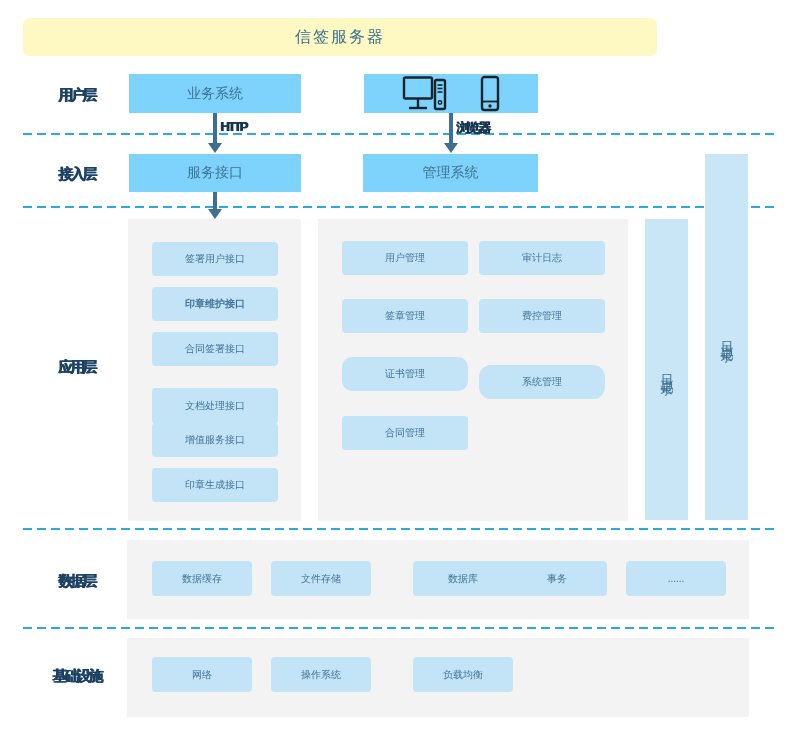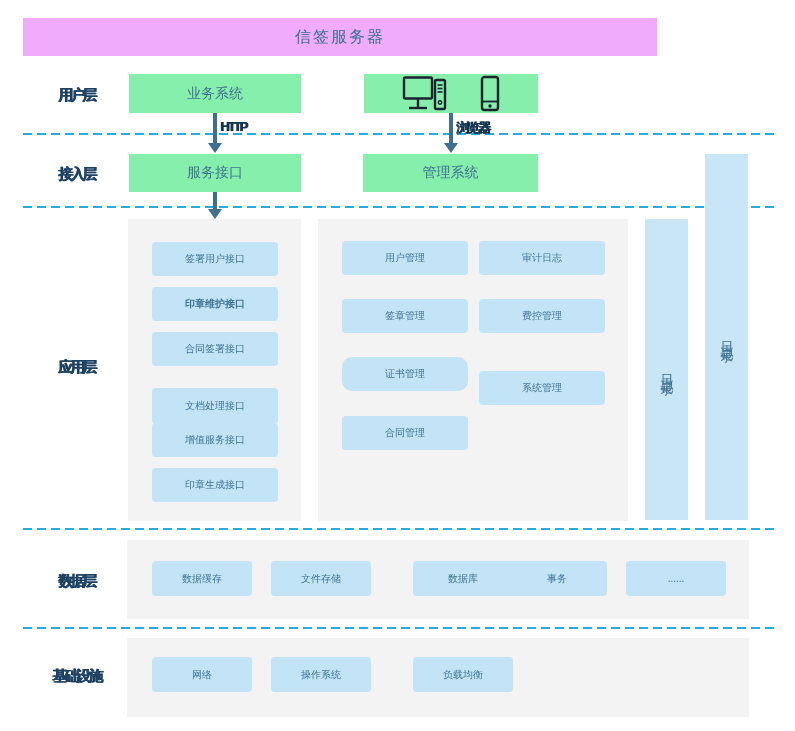--- a/index.html
+++ b/index.html
@@ -1,27 +1,27 @@
 <!DOCTYPE html>
 <html><head>
 <meta charset="utf-8">
 <style>
   html,body{margin:0;padding:0;background:#ffffff;}
   body{font-family:"Liberation Sans","DejaVu Sans",sans-serif;}
   #canvas{position:relative;width:795px;height:731px;background:#ffffff;overflow:hidden;}
 
   .blue-box{
-    position:absolute;background:#86efac;color:#3f7292;
+    position:absolute;background:#7dd3fc;color:#3f7292;
     display:flex;align-items:center;justify-content:center;
     font-size:14px;
   }
   .title-banner{
     position:absolute;left:23px;top:18px;width:634px;height:38px;
-    background:#f0abfc;color:#3a7190;font-size:16px;
-    display:flex;align-items:center;justify-content:center;letter-spacing:2px;
+    background:#fef9c3;color:#3a7190;font-size:16px;
+    display:flex;align-items:center;justify-content:center;letter-spacing:2px;border-radius:7px;
   }
   .panel{position:absolute;background:#f3f3f4;}
   .btn{
     position:absolute;background:#c2e4f6;color:#42749a;border-radius:4px;
     display:flex;align-items:center;justify-content:center;font-size:10px;
   }
   .vbar{
     position:absolute;background:#c9e6f7;color:#3f7292;
     display:flex;align-items:center;justify-content:center;
     writing-mode:vertical-rl;font-size:13px;letter-spacing:3px;
@@ -115,21 +115,21 @@
     <div class="btn" style="left:24px;top:204px;width:126px;height:34px;">增值服务接口</div>
     <div class="btn" style="left:24px;top:249px;width:126px;height:34px;">印章生成接口</div>
   </div>
 
   <div class="panel" style="left:318px;top:219px;width:310px;height:302px;">
     <div class="btn" style="left:24px;top:22px;width:126px;height:34px;">用户管理</div>
     <div class="btn" style="left:161px;top:22px;width:126px;height:34px;">审计日志</div>
     <div class="btn" style="left:24px;top:80px;width:126px;height:34px;">签章管理</div>
     <div class="btn" style="left:161px;top:80px;width:126px;height:34px;">费控管理</div>
     <div class="btn" style="left:24px;top:138px;width:126px;height:34px;border-radius:10px;">证书管理</div>
-    <div class="btn" style="left:161px;top:152px;width:126px;height:34px;">系统管理</div>
+    <div class="btn" style="left:161px;top:146px;width:126px;height:34px;border-radius:12px;">系统管理</div>
     <div class="btn" style="left:24px;top:197px;width:126px;height:34px;">合同管理</div>
   </div>
 
   <div class="vbar" style="left:645px;top:219px;width:43px;height:301px;">日志记录</div>
 
   <div class="panel" style="left:127px;top:540px;width:622px;height:79px;">
     <div class="btn" style="left:25px;top:21px;width:100px;height:35px;">数据缓存</div>
     <div class="btn" style="left:144px;top:21px;width:100px;height:35px;">文件存储</div>
     <div class="btn" style="left:262px;top:21px;width:100px;height:35px;margin-left:24px;">数据库</div>
     <div class="btn" style="left:380px;top:21px;width:100px;height:35px;">事务</div>

